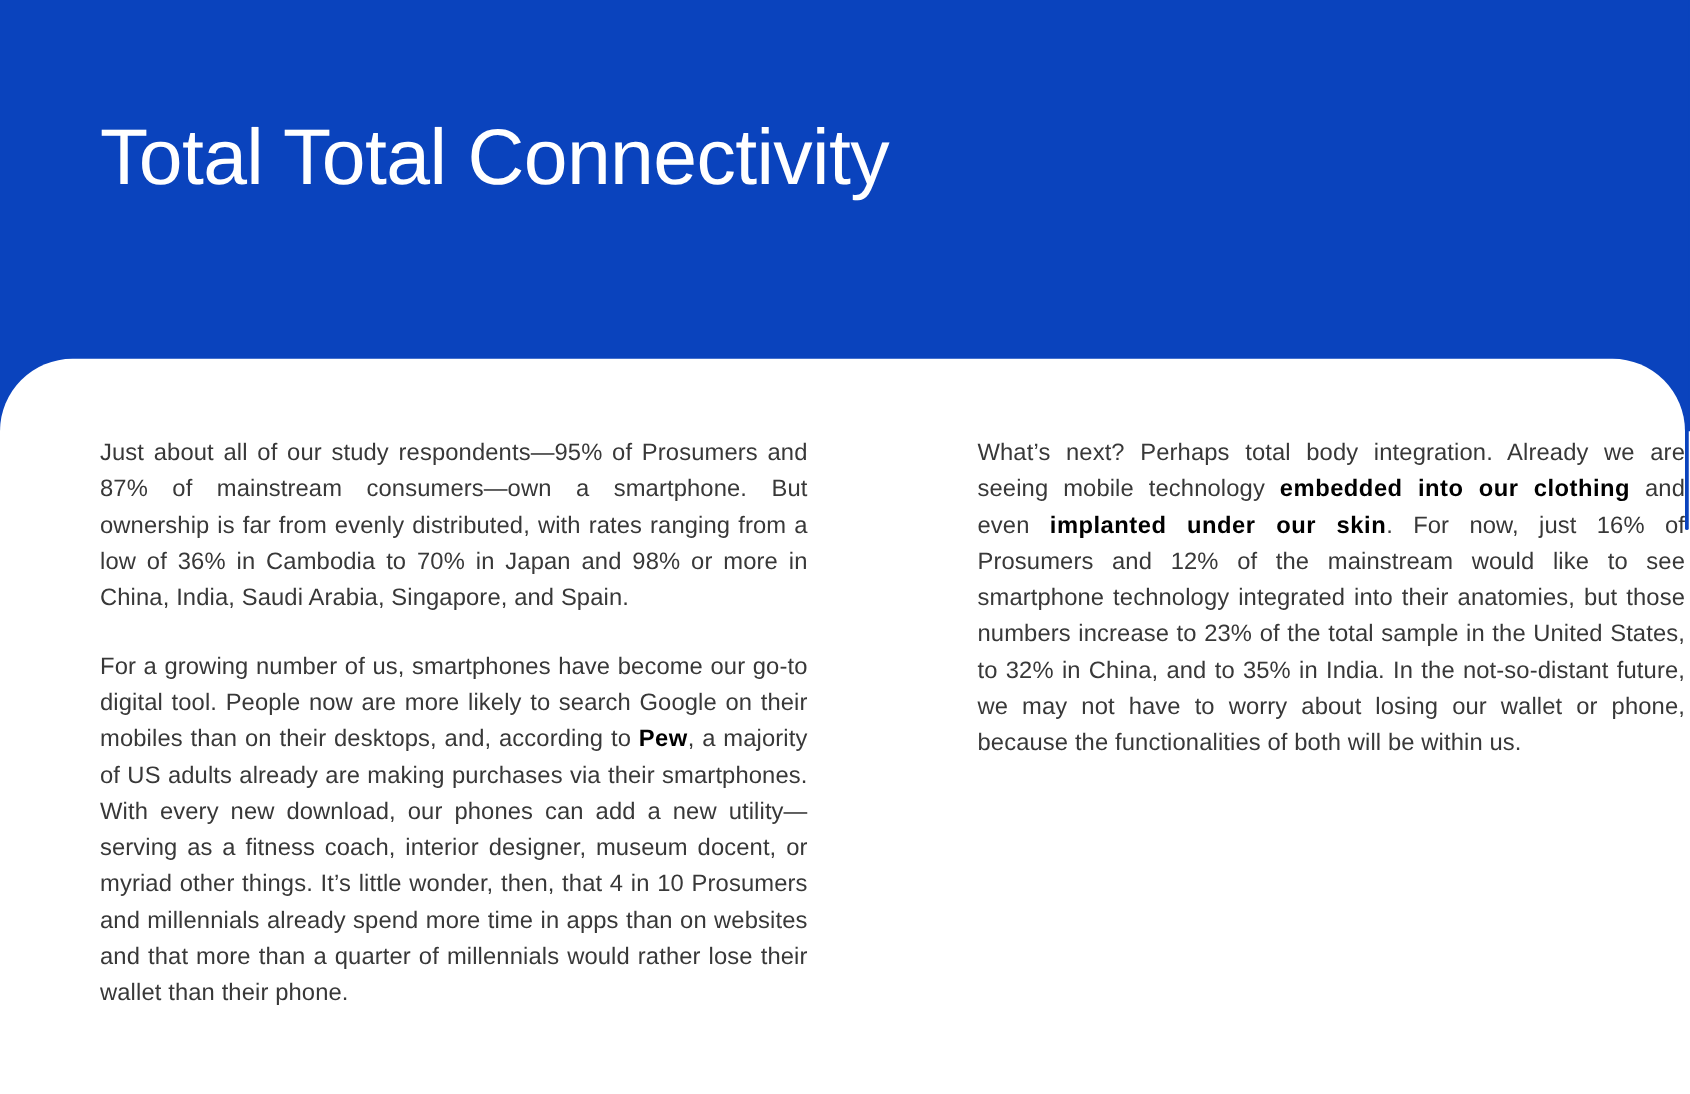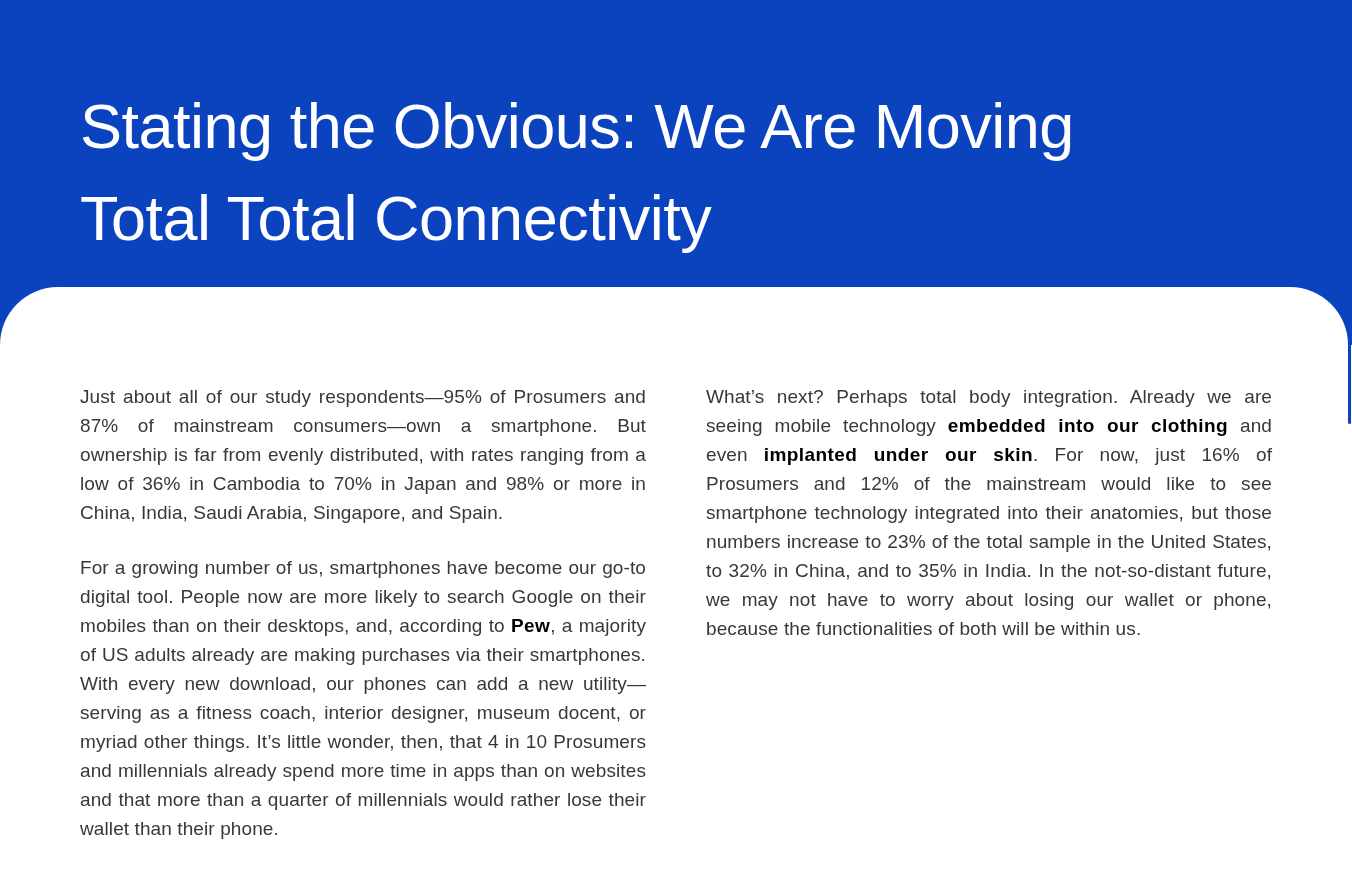--- a/index.html
+++ b/index.html
@@ -62,21 +62,22 @@
     right: 4px;
     bottom: 0;
     background: #ffffff;
     border-radius: 58px 58px 0 0;
     z-index: 3;
   }
 
   .columns {
     display: flex;
     gap: 60px;
-    padding: 95px 0 0 80px;
+    padding: 61px 0 0 80px;
+    justify-content: space-between;
   }
   .col {
     width: 566px;
     flex: 0 0 566px;
   }
 
   .col p {
     margin: 0 0 26px 0;
     font-size: 19px;
     line-height: 29px;
@@ -95,21 +96,20 @@
     text-decoration: none;
     cursor: pointer;
   }
 </style>
 </head>
 <body>
 
 <div class="header-bg"></div>
 
 <h1 class="title">
-  <span class="title-line">Stating the Obvious: We Are Moving</span>
   <span class="title-line">Total Total Connectivity</span>
 </h1>
 
 <div class="card">
   <div class="columns">
 
     <div class="col">
       <p>Just about all of our study respondents—95% of Prosumers and 87% of mainstream consumers—own a smartphone. But ownership is far from evenly distributed, with rates ranging from a low of 36% in Cambodia to 70% in Japan and 98% or more in China, India, Saudi Arabia, Singapore, and Spain.</p>
       <p><span>For a growing number of us, smartphones have become our go-to digital tool. People now are more likely to search Google on their mobiles than on their desktops, and, according to </span><a class="inline-link">Pew</a><span>, a majority of US adults already are making purchases via their smartphones. With every new download, our phones can add a new utility—serving as a fitness coach, interior designer, museum docent, or myriad other things. It’s little wonder, then, that 4 in 10 Prosumers and millennials already spend more time in apps than on websites and that more than a quarter of millennials would rather lose their wallet than their phone.</span></p>
     </div>

